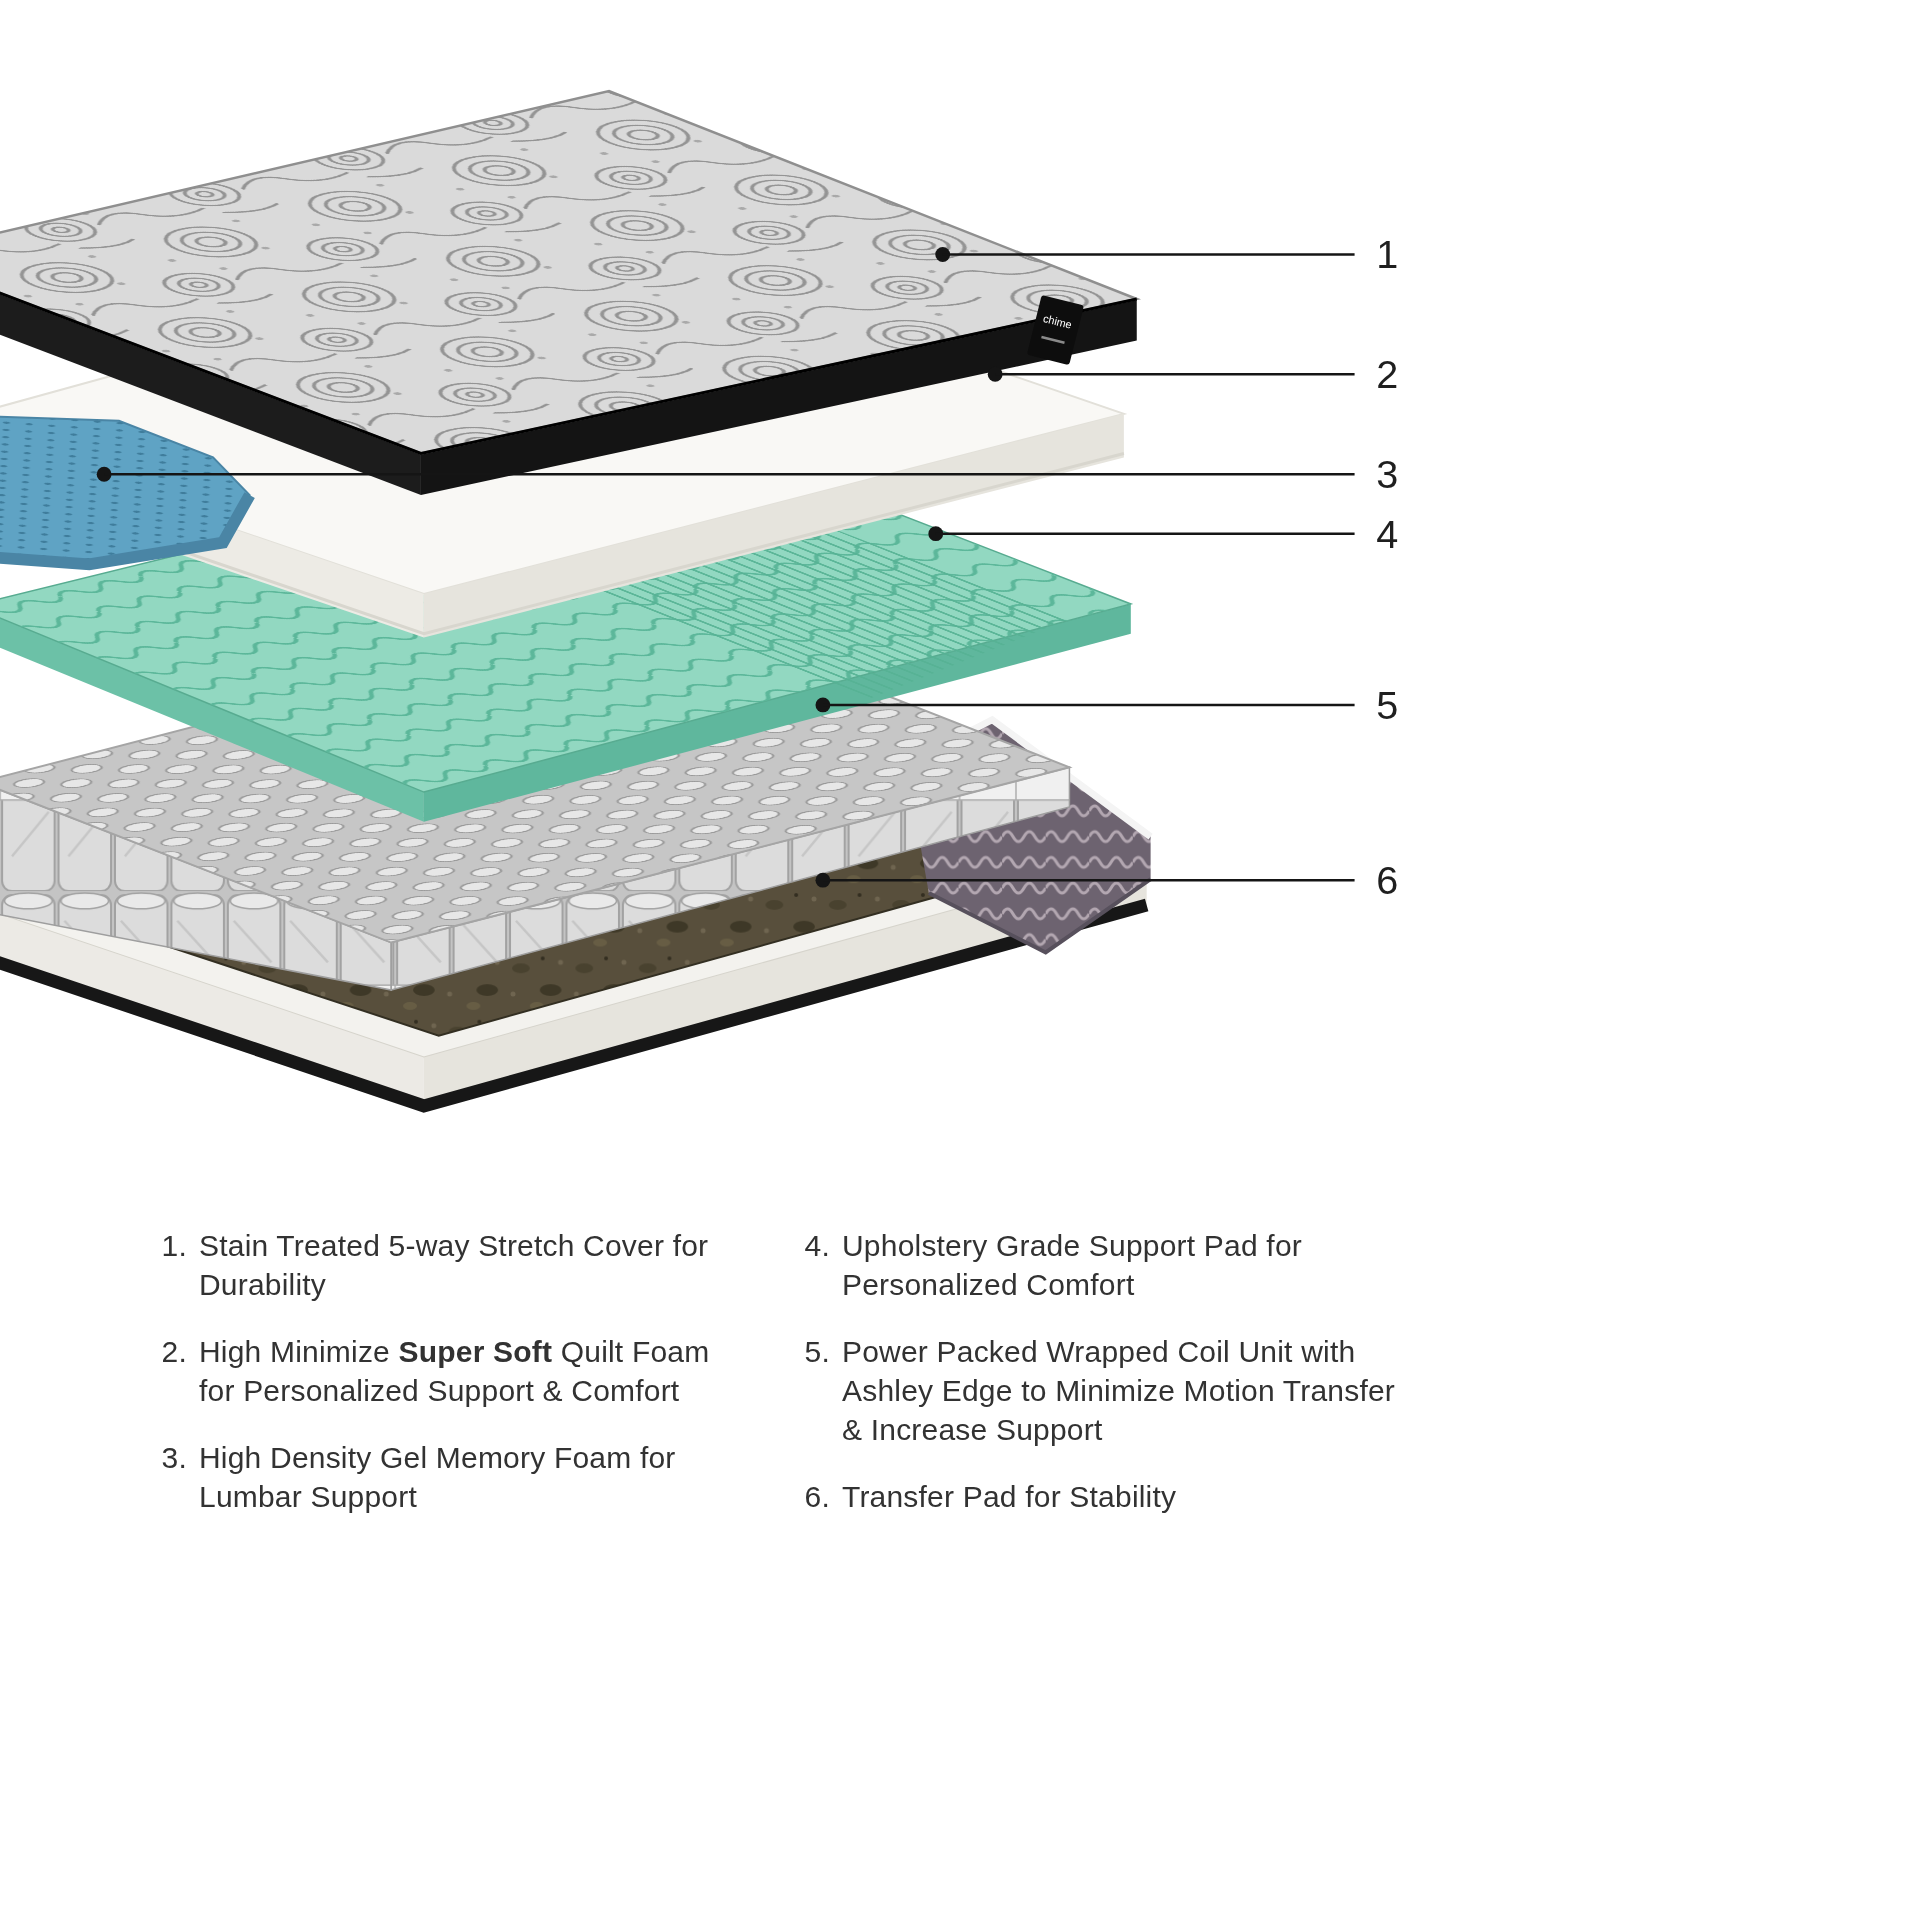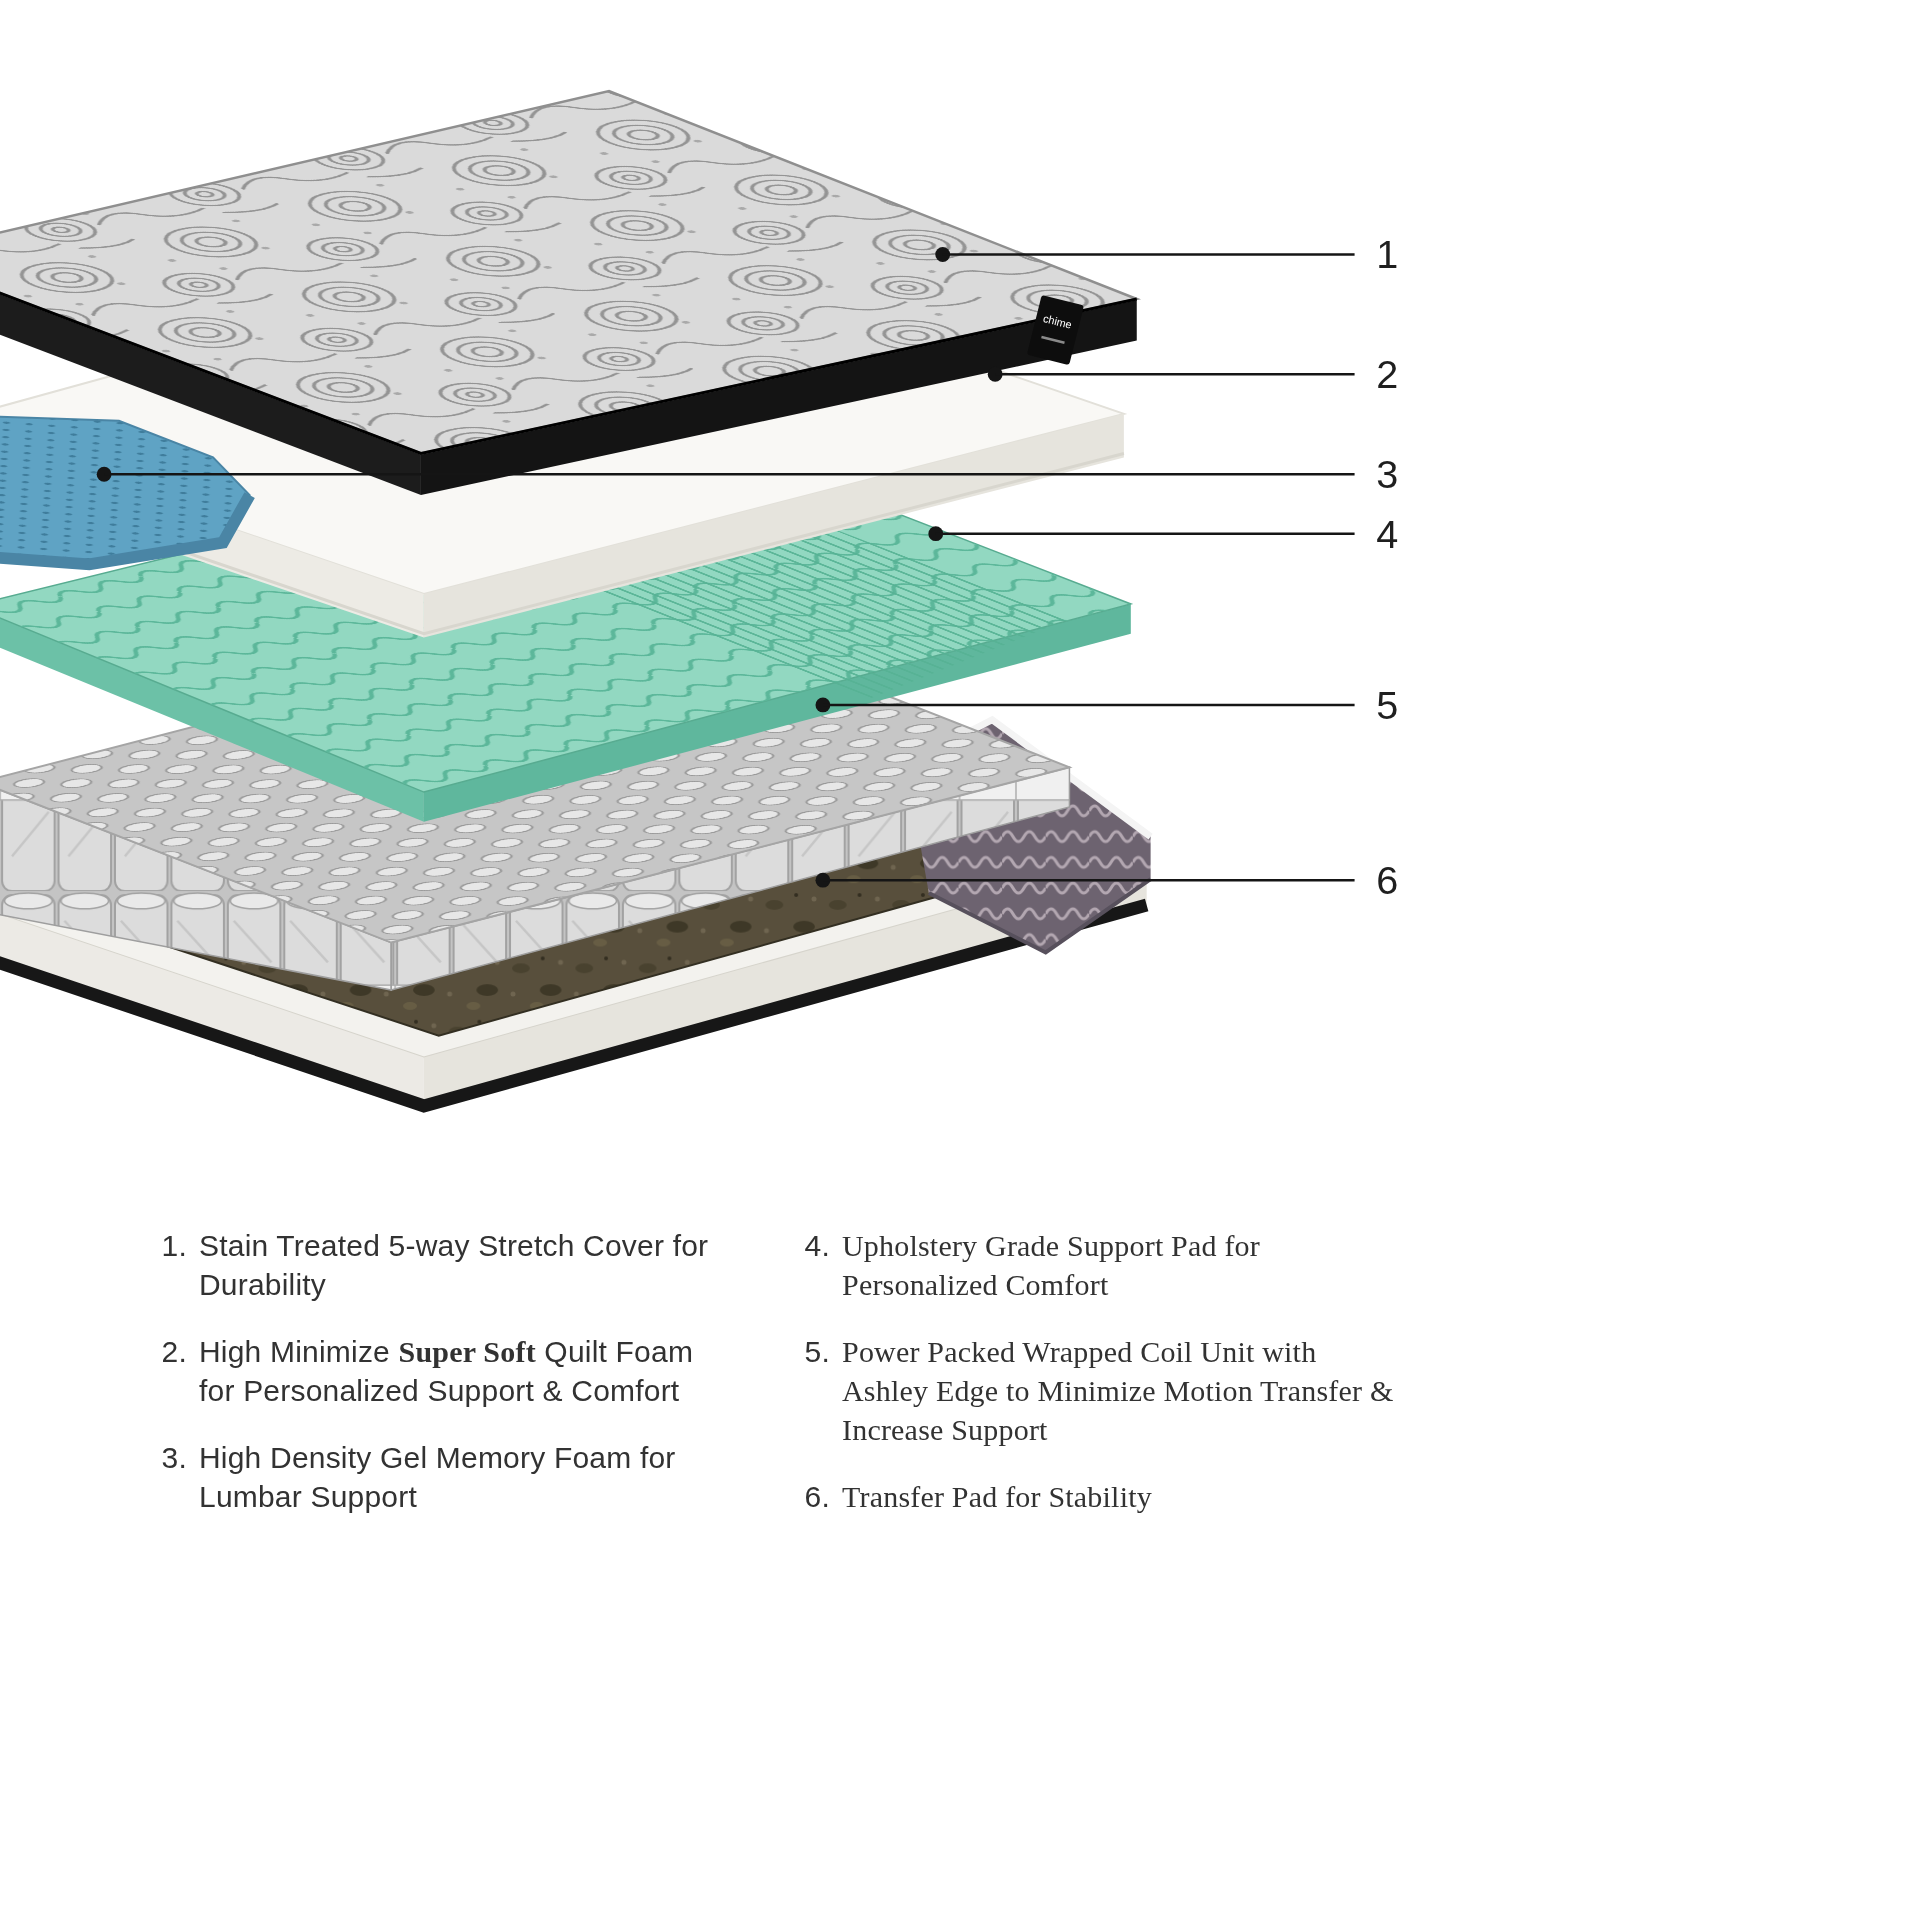--- a/index.html
+++ b/index.html
@@ -8,22 +8,22 @@
   .figure-svg{position:absolute;left:0;top:0;}
   .callout-num{font-family:"Liberation Sans", sans-serif;font-size:40px;fill:#1f1f1f;}
   .legend{position:absolute;left:0;top:1226px;width:100%;color:#323232;}
   .legend-col{position:absolute;display:flex;flex-direction:column;gap:28px;
               font-size:30px;line-height:39px;letter-spacing:0.2px;}
   .legend-col.left{left:139px;top:0;}
   .legend-col.right{left:782px;top:0;}
   .legend-item{display:flex;}
   .legend-item .num{width:48px;text-align:right;margin-right:12px;flex:none;}
   .legend-col.left .txt{max-width:515px;}
-  .legend-col.right .txt{max-width:554px;font-family:Liberation Serif, serif;}
-  .bold{font-weight:bold;font-family:Liberation Serif, serif;}
+  .legend-col.right .txt{max-width:554px;}
+  .bold{font-weight:bold;}
 </style>
 </head>
 <body>
 
 <div class="page">
 
   <svg class="figure-svg" width="1927" height="1198" viewBox="0 0 1946 1210">
     <defs>
       <pattern id="quilt" width="150" height="150" patternUnits="userSpaceOnUse" patternTransform="matrix(0.97,-0.24,0.93,0.37,0,0)">
         <rect width="150" height="150" fill="#dadada"></rect>

